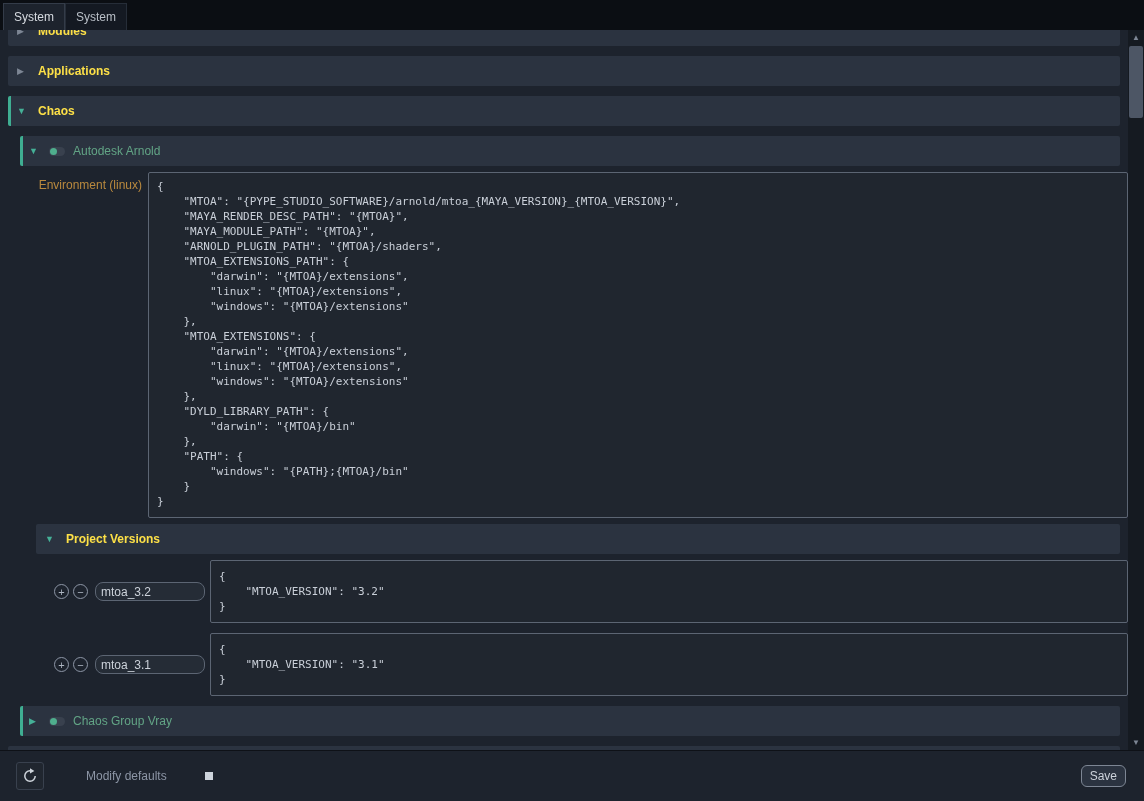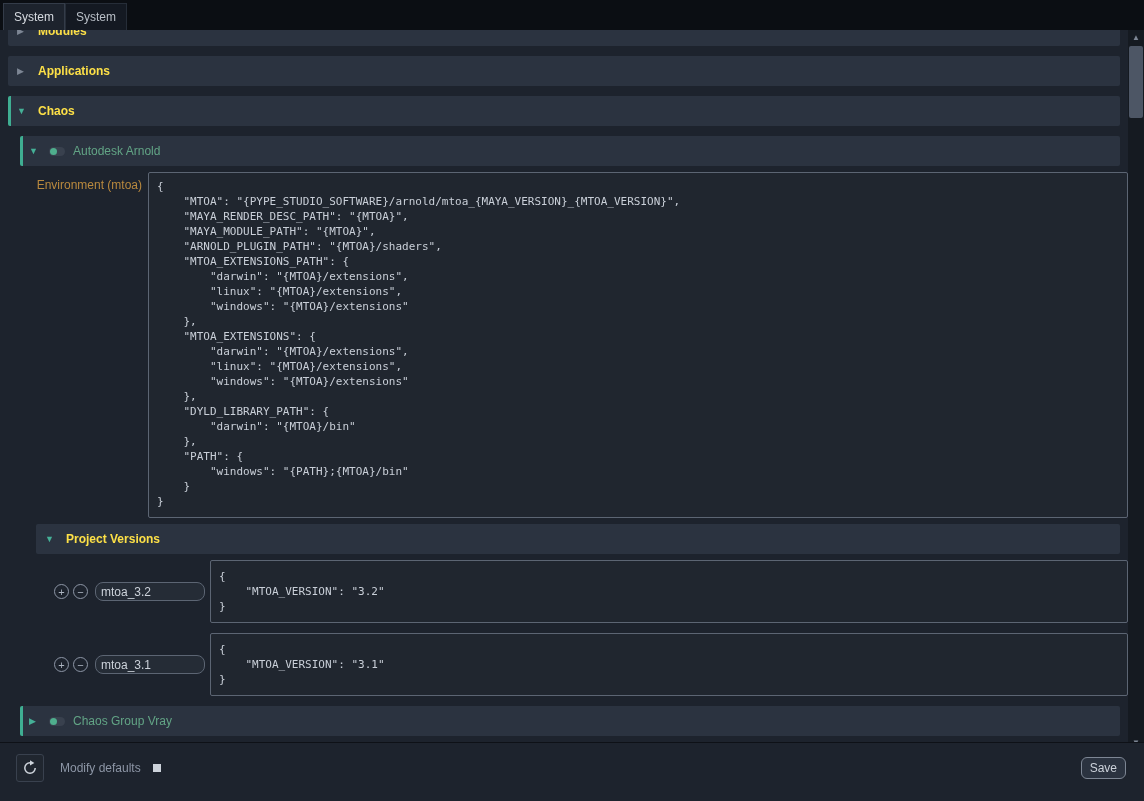--- a/index.html
+++ b/index.html
@@ -91,23 +91,23 @@
   .sb-btn {
     position:absolute; left:0; width:16px; height:14px;
     display:flex; align-items:center; justify-content:center;
     color:#7d8694; font-size:8px; cursor:default;
   }
   .sb-up { top:0; } .sb-down { bottom:1px; }
   .sb-thumb { position:absolute; top:16px; left:1px; width:14px; height:72px; background:#4d5665; border-radius:2px; }
 
   
   .footer {
-    position:absolute; left:0; right:0; bottom:8px; height:51px;
+    position:absolute; left:0; right:0; bottom:0; height:51px;
     background:#1d232d; border-top:1px solid #0e1117;
-    display:flex; align-items:center; padding:0 18px 0 16px;
+    display:flex; align-items:center; padding:0 18px 0 16px;gap:26px;
   }
   .refresh-btn {
     width:28px; height:28px; border:1px solid #39414e; border-radius:3px;
     background:#20262f; display:flex; align-items:center; justify-content:center;
     padding:0; cursor:default;
   }
   .footer-label { margin-left:16px; font-size:12px; color:#8d96a6; }
   .footer-checkbox { width:8px; height:8px; background:#cdd3db; margin-left:12px; display:inline-block; }
   .save-btn {
     margin-left:auto; height:22px; padding:0 8px;
@@ -143,21 +143,21 @@
 
     <div>
 
       <div class="section-header hdr-sub1">
         <span class="arrow teal">▼</span>
         <span class="toggle"></span>
         <span class="green-title">Autodesk Arnold</span>
       </div>
 
       <div class="env-row">
-        <div class="env-label">Environment (mtoa)</div>
+        <div class="env-label">Environment (linux)</div>
         <textarea class="code" spellcheck="false" style="">{
     "MTOA": "{PYPE_STUDIO_SOFTWARE}/arnold/mtoa_{MAYA_VERSION}_{MTOA_VERSION}",
     "MAYA_RENDER_DESC_PATH": "{MTOA}",
     "MAYA_MODULE_PATH": "{MTOA}",
     "ARNOLD_PLUGIN_PATH": "{MTOA}/shaders",
     "MTOA_EXTENSIONS_PATH": {
         "darwin": "{MTOA}/extensions",
         "linux": "{MTOA}/extensions",
         "windows": "{MTOA}/extensions"
     },

